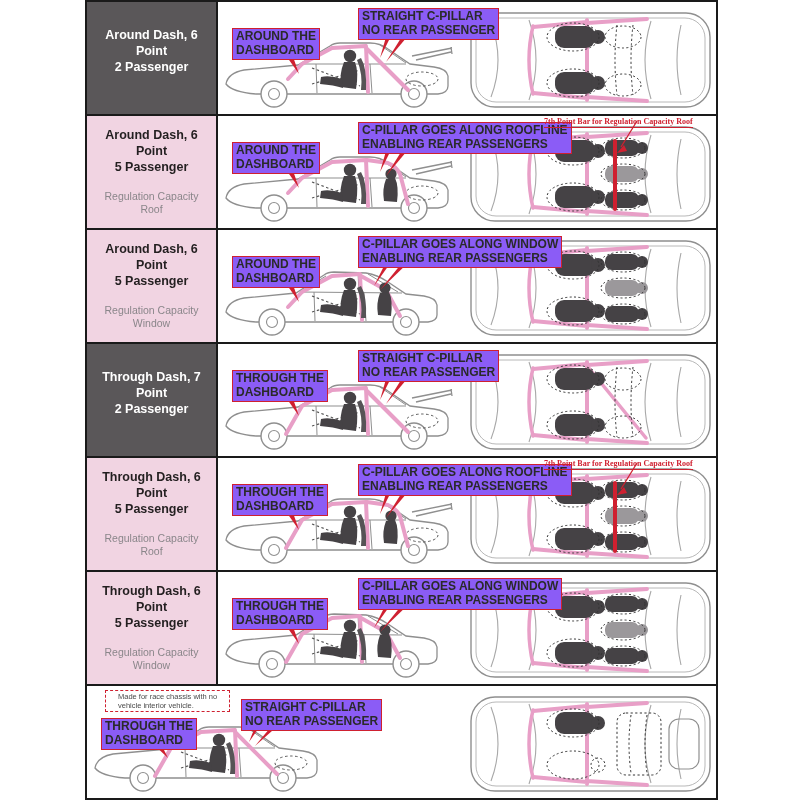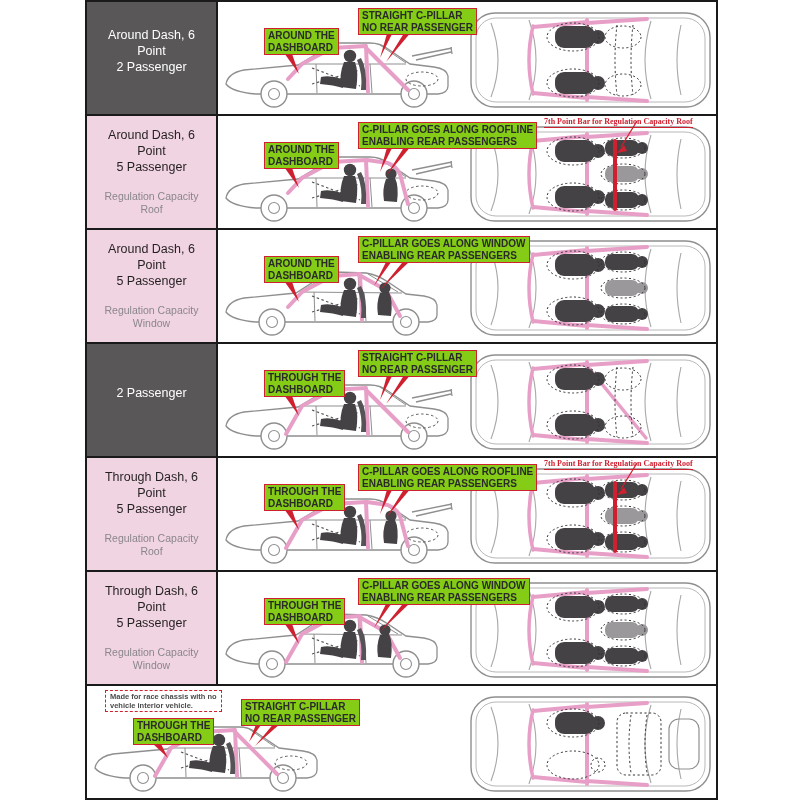--- a/index.html
+++ b/index.html
@@ -14,40 +14,40 @@
   }
   .row { flex:1 1 0; display:flex; border-bottom:2px solid #1a1a1a; min-height:0; }
   .row:last-child { border-bottom:none; }
   .label-cell {
     width:131px; flex:0 0 131px; border-right:2px solid #1a1a1a; box-sizing:border-box;
     display:flex; flex-direction:column; align-items:center; justify-content:center;
     text-align:center; padding:4px 6px;
   }
   .label-cell.gray { background:#5a5759; color:#ffffff; }
   .label-cell.pink { background:#f1d4e2; color:#231f20; }
-  .t1,.t2,.t3 { font-weight:normal; font-size:12.5px; line-height:1.3; }
+  .t1,.t2,.t3 { font-weight:bold; font-size:12.5px; line-height:1.3; }
   .sub { font-size:10.5px; line-height:1.3; margin-top:14px; }
   .label-cell.pink .sub { color:#8a868a; }
   .label-cell.gray .sub { color:#ffffff; font-weight:bold; font-size:10px; }
   .diagram-cell { position:relative; flex:1 1 auto; background:#fff; min-width:0; }
   svg.side { position:absolute; left:2px; bottom:2px; width:250px; height:104px; }
   svg.top  { position:absolute; right:2px; bottom:1px; width:247px; height:108px; }
   .callout {
-    position:absolute; background:#84cc16; border:1.5px solid #cf2030; color:#2a2a2a;
-    font-weight:bold; font-size:10px; line-height:1.15; padding:1px 3px;
+    position:absolute; background:#8b5cf6; border:1.5px solid #cf2030; color:#2a2a2a;
+    font-weight:bold; font-size:12px; line-height:1.15; padding:1px 3px;
     white-space:nowrap; z-index:3; letter-spacing:0;
   }
-  .callout.dash { left:14px; top:26px;margin-left:32px; }
+  .callout.dash { left:14px; top:26px; }
   .callout.cpillar { left:140px; top:6px; }
   .row.r6 .callout.dash { top:32px; }
   .row.r6 .callout.cpillar { left:154px; top:13px; }
   .racenote {
     position:absolute; left:18px; top:4px; background:#fff;
-    border:1.5px dashed #cf2030; color:#4a4a4a; font-weight:bold; font-size:7.5px;
-    line-height:1.2; padding:1px 4px; white-space:nowrap; z-index:3;
+    border:1.5px dashed #cf2030; color:#4a4a4a; font-weight:normal; font-size:7.5px;
+    line-height:1.2; padding:1px 12px; white-space:nowrap; z-index:3;
   }
   .rednote {
     position:absolute; left:326px; top:1px; color:#cf2030; font-weight:bold;
     font-size:8px; line-height:1.2; border-bottom:1.2px solid #cf2030;
     white-space:nowrap; z-index:3;font-family:Liberation Serif, serif;
   }
 </style>
 </head>
 <body>
 
@@ -232,20 +232,21 @@
         </div>
         <div class="callout cpillar">
           <div>C-PILLAR GOES ALONG WINDOW</div>
           <div>ENABLING REAR PASSENGERS</div>
         </div>
       </div>
     </div>
 
     <div class="row r3">
       <div class="label-cell gray">
+        <div class="t1">Through Dash, 7 Point</div>
         <div class="t2">2 Passenger</div>
         <div class="t3"></div>
         <div class="sub"></div>
       </div>
       <div class="diagram-cell">
         <svg class="side" viewBox="0 0 250 104">
             <path d="M6,76 Q8,65 24,62 L78,57 L110,38 Q114,35 120,35 L150,35 Q160,35 168,41 L190,56 L214,59 Q227,61 228,68 L228,78 Q228,85 218,86 L36,86 Q12,84 6,76 Z" fill="none" stroke="#8f8f8f" stroke-width="1.3"></path>
             <path d="M82,56 L112,39 M82,56 L186,56 M160,37 L186,55 M146,36 L147,56 M96,56 L97,85 M150,56 L152,85" fill="none" stroke="#8f8f8f" stroke-width="1"></path>
             <path d="M192,48 L232,40 M196,52 L231,44 M231,39 L232,46" fill="none" stroke="#8f8f8f" stroke-width="1.3"></path>
             <circle cx="54" cy="86" r="13" fill="#fff" stroke="#8f8f8f" stroke-width="1.4"></circle>

